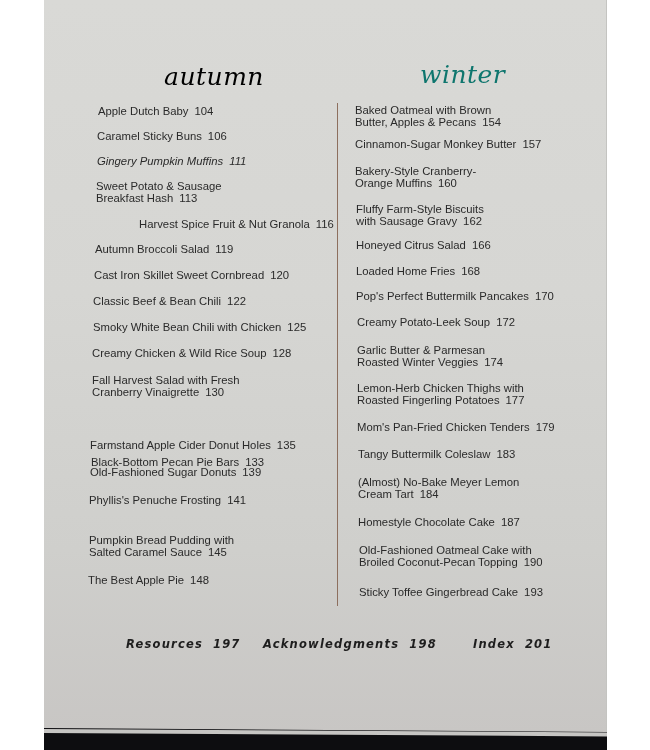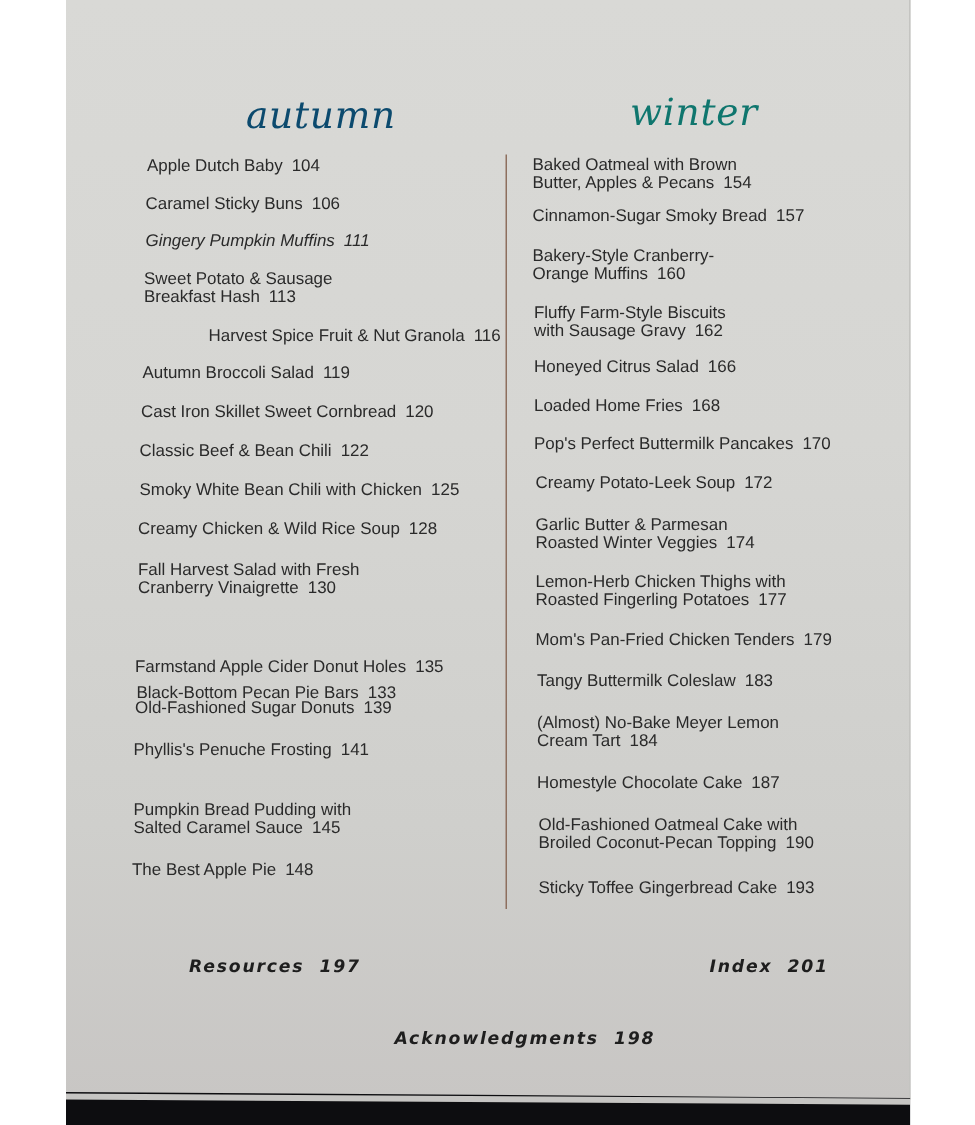--- a/index.html
+++ b/index.html
@@ -95,21 +95,21 @@
       margin-left: 10px;
     }
   </style>
 </head>
 <body>
 
 <div class="page"></div>
 <div class="bottom-band"></div>
 <div class="bottom-edge"></div>
 
-<div class="heading autumn" style="color:#0c4a6e;">autumn</div>
+<div class="heading autumn" style="color:#000000;">autumn</div>
 <div class="heading winter" style="color:#0f766e;">winter</div>
 
 <div class="divider"></div>
 
 <div id="autumn-col">
     <div class="entry" style="left: 98px; top: 105px;">
       <span class="title-line"><span>Apple Dutch Baby</span><span class="page-num">104</span></span>
     </div>
     <div class="entry" style="left: 97px; top: 130px;">
       <span class="title-line"><span>Caramel Sticky Buns</span><span class="page-num">106</span></span>
@@ -163,21 +163,21 @@
       <span class="title-line"><span>The Best Apple Pie</span><span class="page-num">148</span></span>
     </div>
   </div>
 
 <div id="winter-col">
     <div class="entry" style="left: 355px; top: 104px;">
       <span class="title-line">Baked Oatmeal with Brown</span>
       <span class="title-line"><span>Butter, Apples &amp; Pecans</span><span class="page-num">154</span></span>
     </div>
     <div class="entry" style="left: 355px; top: 138px;">
-      <span class="title-line"><span>Cinnamon-Sugar Smoky Bread</span><span class="page-num">157</span></span>
+      <span class="title-line"><span>Cinnamon-Sugar Monkey Butter</span><span class="page-num">157</span></span>
     </div>
     <div class="entry" style="left: 355px; top: 165px;">
       <span class="title-line">Bakery-Style Cranberry-</span>
       <span class="title-line"><span>Orange Muffins</span><span class="page-num">160</span></span>
     </div>
     <div class="entry" style="left: 356px; top: 203px;">
       <span class="title-line">Fluffy Farm-Style Biscuits</span>
       <span class="title-line"><span>with Sausage Gravy</span><span class="page-num">162</span></span>
     </div>
     <div class="entry" style="left: 356px; top: 239px;">
@@ -218,18 +218,18 @@
       <span class="title-line"><span>Broiled Coconut-Pecan Topping</span><span class="page-num">190</span></span>
     </div>
     <div class="entry" style="left: 359px; top: 586px;">
       <span class="title-line"><span>Sticky Toffee Gingerbread Cake</span><span class="page-num">193</span></span>
     </div>
   </div>
 
 <div class="back-matter" style="left:126px;">
   <span>Resources</span><span class="num">197</span>
 </div>
-<div class="back-matter" style="left:263px;margin-top:48px;">
+<div class="back-matter" style="left:263px;">
   <span>Acknowledgments</span><span class="num">198</span>
 </div>
 <div class="back-matter" style="left:473px;">
   <span>Index</span><span class="num">201</span>
 </div>
 
 </body></html>

